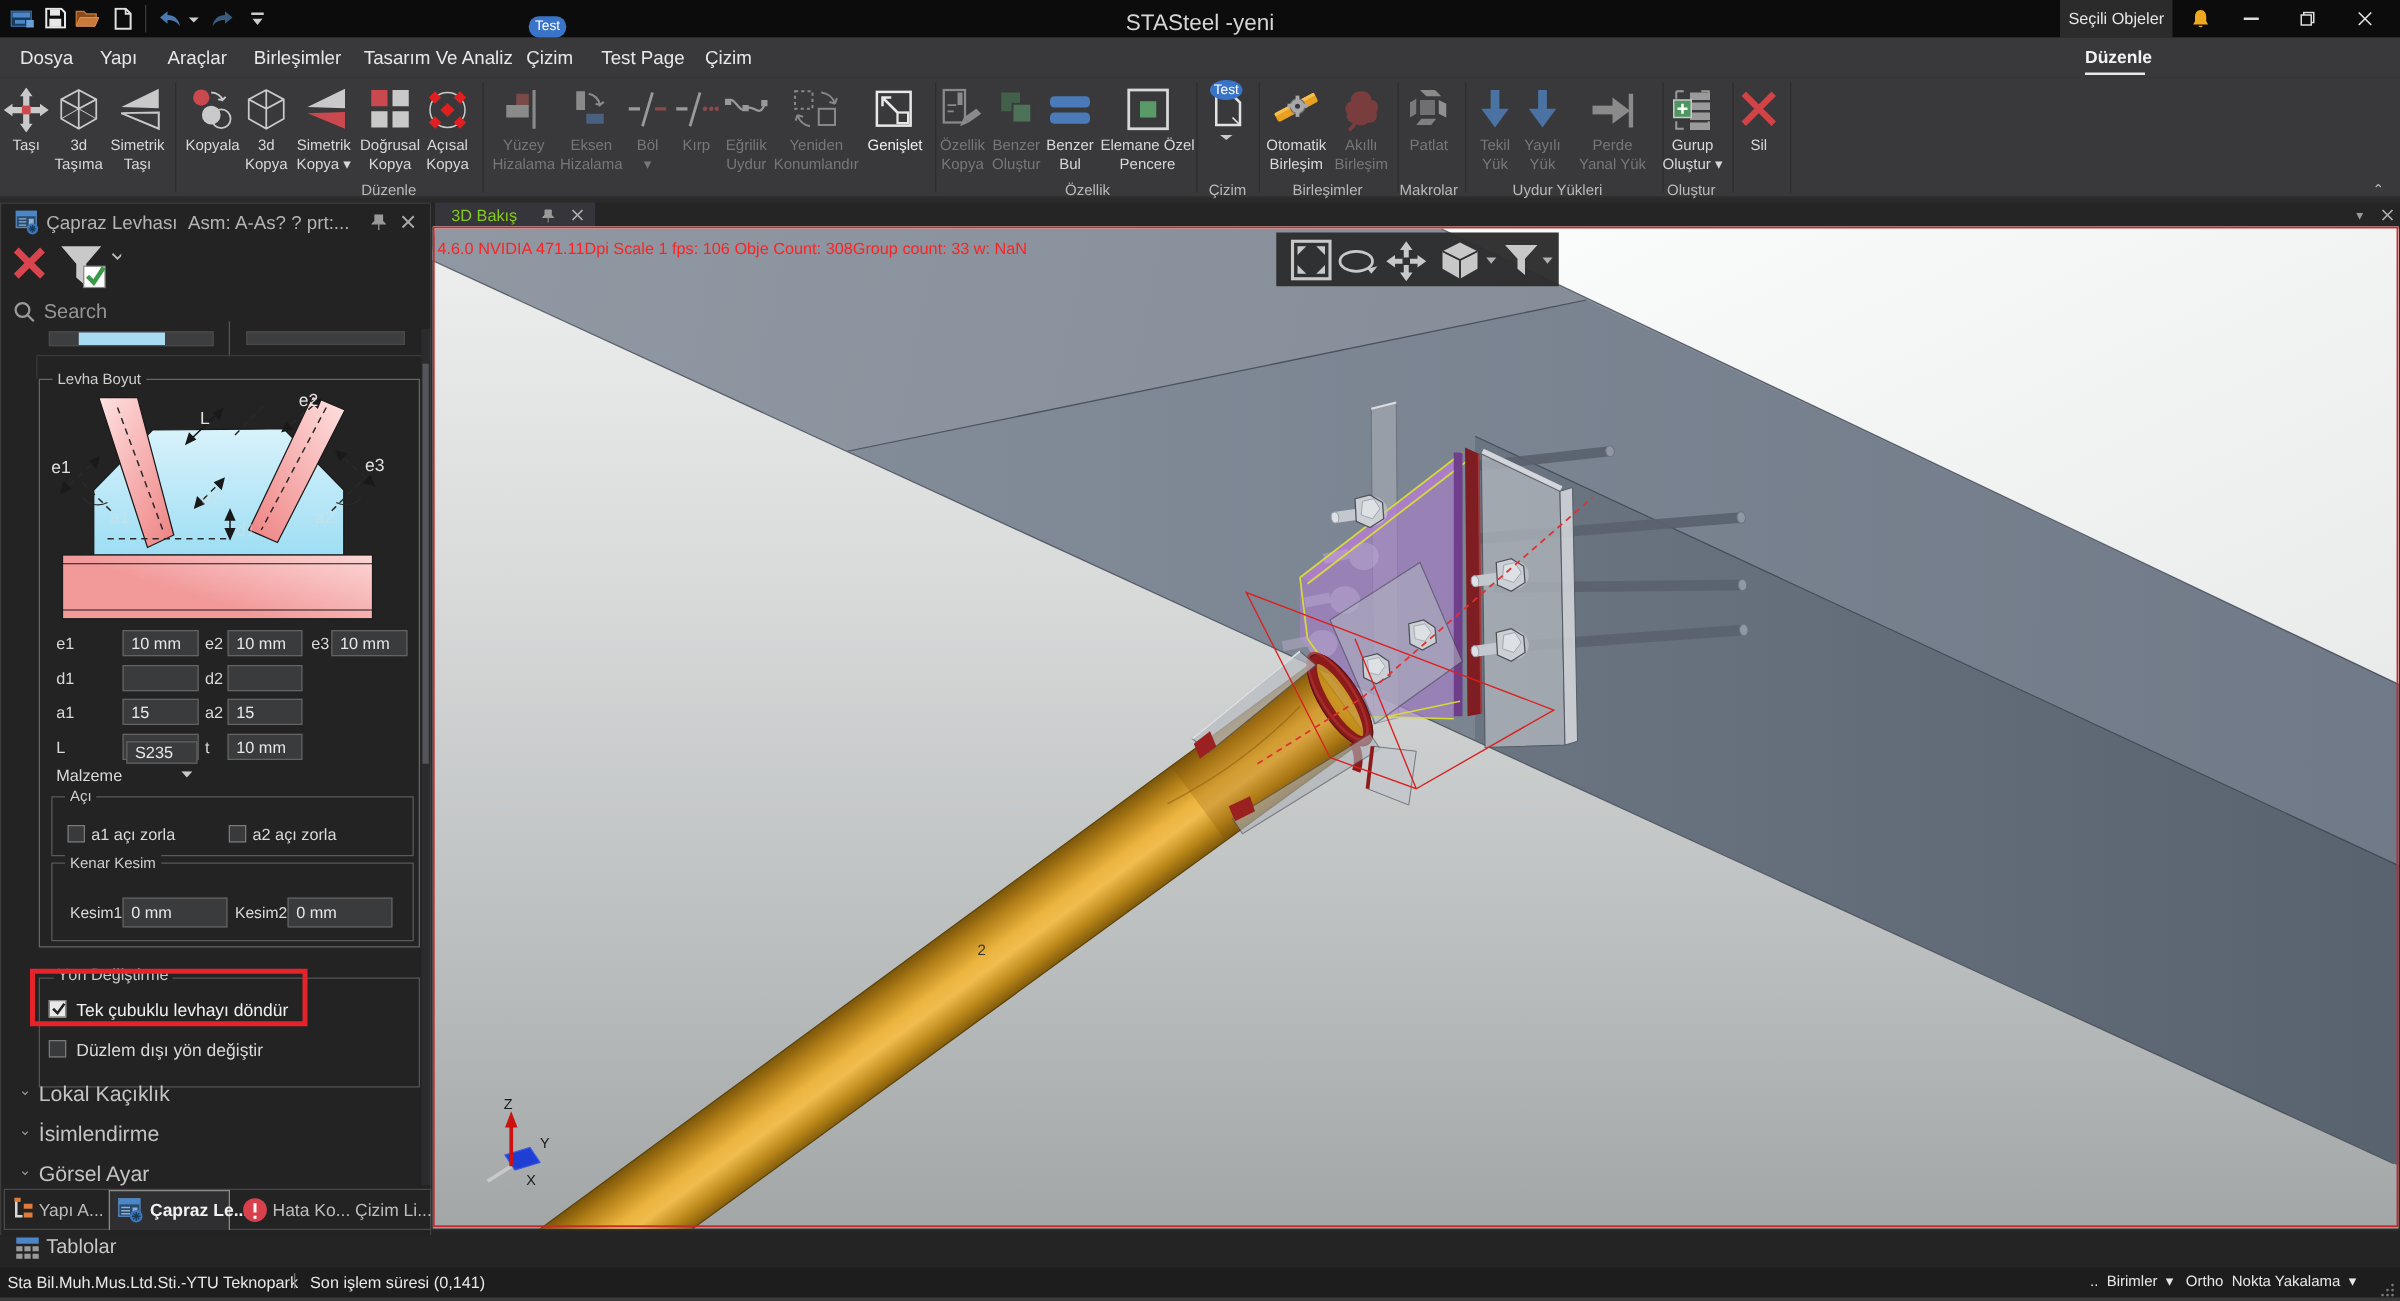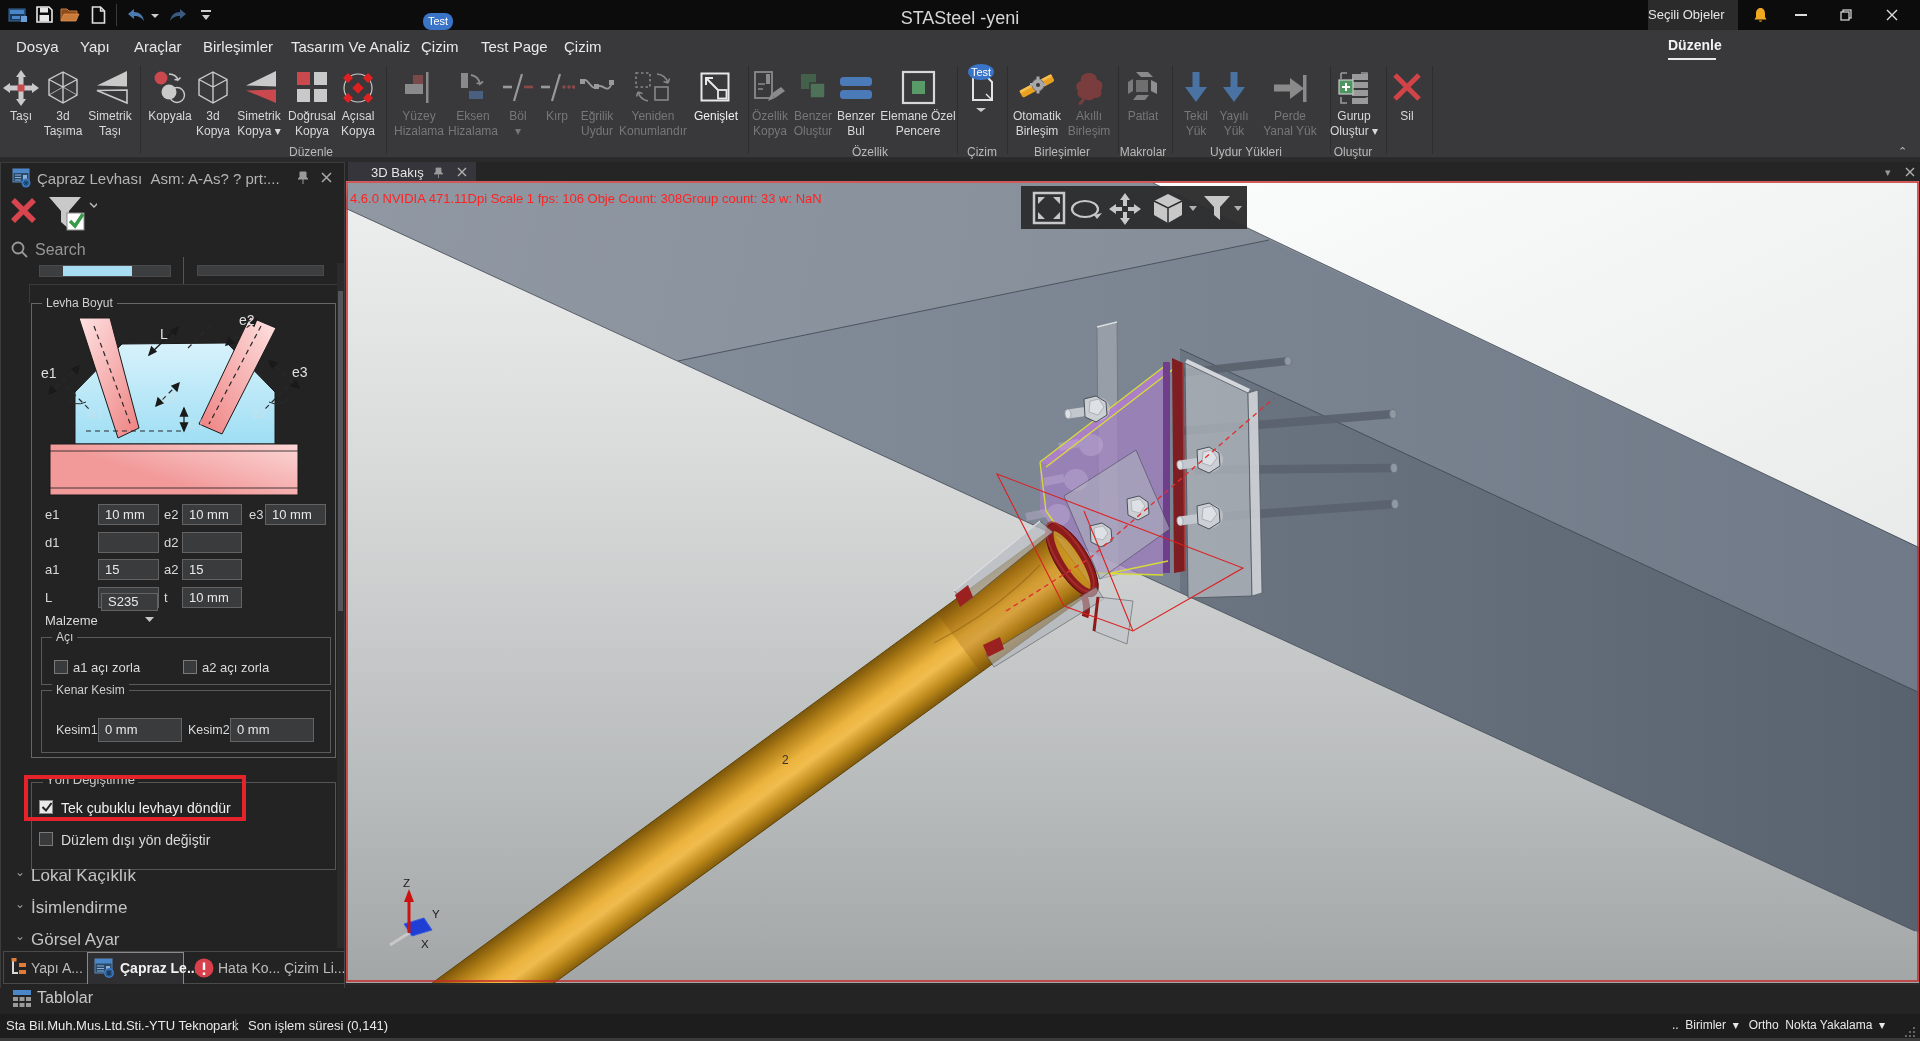--- a/index.html
+++ b/index.html
@@ -57,21 +57,21 @@
       <path d="M1 1 L5 5 L9 1 Z" fill="#cccccc"></path>
     </svg>
 <svg class="abs" style="left:168px;top:8px" width="20" height="14" viewBox="0 0 20 14">
 <path d="M12 1 L18 6 L12 11 V8 C7 8 4 10 2 13 C3 7 7 4 12 4 Z" fill="#3a5a80"></path>
 </svg>
 <svg class="abs" style="left:200px;top:9px" width="12" height="12">
       <rect x="1" y="1" width="10" height="2" fill="#cccccc"></rect>
       <path d="M2 6 L6 11 L10 6 Z" fill="#cccccc"></path>
     </svg>
 <div class="abs" style="left:820px;top:8px;width:280px;text-align:center;color:#d6d6d6;font-size:18px;">STASteel -yeni birleşimler.steel4cad</div>
-<div class="abs" style="left:1648px;top:0;width:90px;height:30px;background:#2b2b2c;color:#e6e6e6;font-size:13px;text-align:left;line-height:30px;">Seçili Objeler</div>
+<div class="abs" style="left:1648px;top:0;width:90px;height:30px;background:#2b2b2c;color:#e6e6e6;font-size:13px;text-align:center;line-height:30px;">Seçili Objeler</div>
 <svg class="abs" style="left:1752px;top:7px" width="17" height="17" viewBox="0 0 17 17">
 <path d="M8.5 1 C5.5 1 4 3.5 4 6.5 V10 L2.5 12.5 h12 L13 10 V6.5 C13 3.5 11.5 1 8.5 1 Z" fill="#f0a820"></path>
       <path d="M6.8 13.5 a1.8 1.8 0 0 0 3.4 0 Z" fill="#f0a820"></path>
 </svg>
 <div class="abs" style="left:1795px;top:14px;width:12px;height:1.6px;background:#dddddd"></div>
 <svg class="abs" style="left:1840px;top:9px" width="12" height="12">
       <rect x="3" y="1" width="8" height="8" fill="none" stroke="#dddddd" stroke-width="1.2"></rect>
       <rect x="1" y="3" width="8" height="8" fill="#0c0c0d" stroke="#dddddd" stroke-width="1.2"></rect>
     </svg>
 <svg class="abs" style="left:1886px;top:9px" width="12" height="12">
@@ -469,21 +469,21 @@
 <svg class="abs" style="left:193px;top:795px" width="20" height="20">
       <circle cx="10" cy="10" r="9.5" fill="#d8414b"></circle>
       <path d="M10 4.5 V12 M10 14.5 V17" stroke="#fff" stroke-width="2.4"></path>
     </svg>
 <div class="ptext" style="left:217px;top:797px;font-size:14px;color:#bdbdbd">Hata Ko...</div>
 <div class="ptext" style="left:283px;top:797px;font-size:14px;color:#bdbdbd">Çizim Li...</div>
 <div class="abs" style="left:336px;top:100px;width:7px;height:685px;background:#2b2b2d"></div>
 <div class="abs" style="left:337px;top:128px;width:5px;height:320px;background:#55565a"></div>
 </div>
 <div class="abs" id="vtabrow">
-<div class="abs" style="left:3px;top:0;width:128px;height:21px;background:#35353b;color:#e5e5e5;font-size:13px;line-height:21px;padding-left:23px">3D Bakış</div>
+<div class="abs" style="left:3px;top:0;width:128px;height:21px;background:#35353b;color:#84cc16;font-size:13px;line-height:21px;padding-left:13px">3D Bakış</div>
 <svg class="abs" style="left:88px;top:5px" width="12" height="12">
       <path d="M3 1 h5 v4 l2 2 H1 l2 -2 z M5.5 7 v4" fill="#9a9a9a" stroke="#9a9a9a" stroke-width="0.8"></path>
     </svg>
 <svg class="abs" style="left:112px;top:5px" width="11" height="11">
       <path d="M1 1 L9 9 M9 1 L1 9" stroke="#b0b0b0" stroke-width="1.4"></path>
     </svg>
 <div class="abs" style="left:1540px;top:4px;color:#999;font-size:11px">▾</div>
 <svg class="abs" style="left:1560px;top:5px" width="11" height="11">
       <path d="M1 1 L9 9 M9 1 L1 9" stroke="#b0b0b0" stroke-width="1.4"></path>
     </svg>

